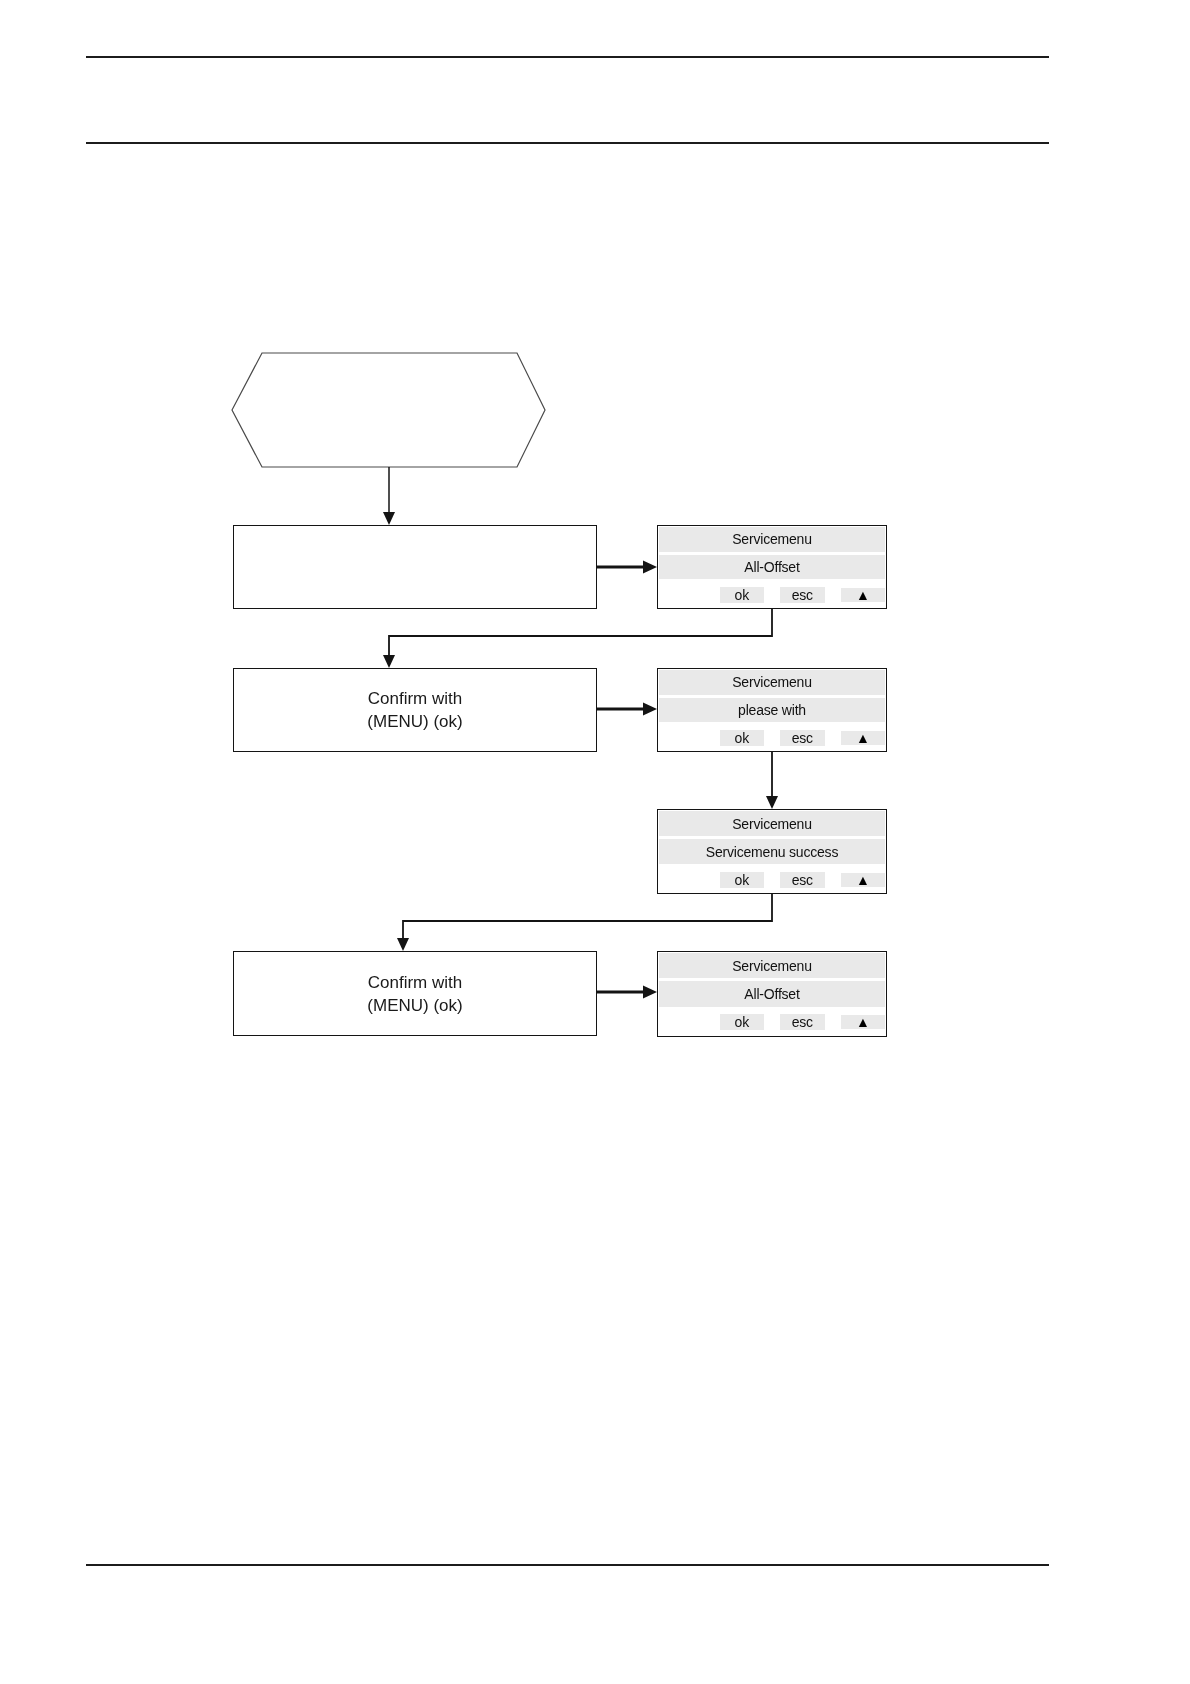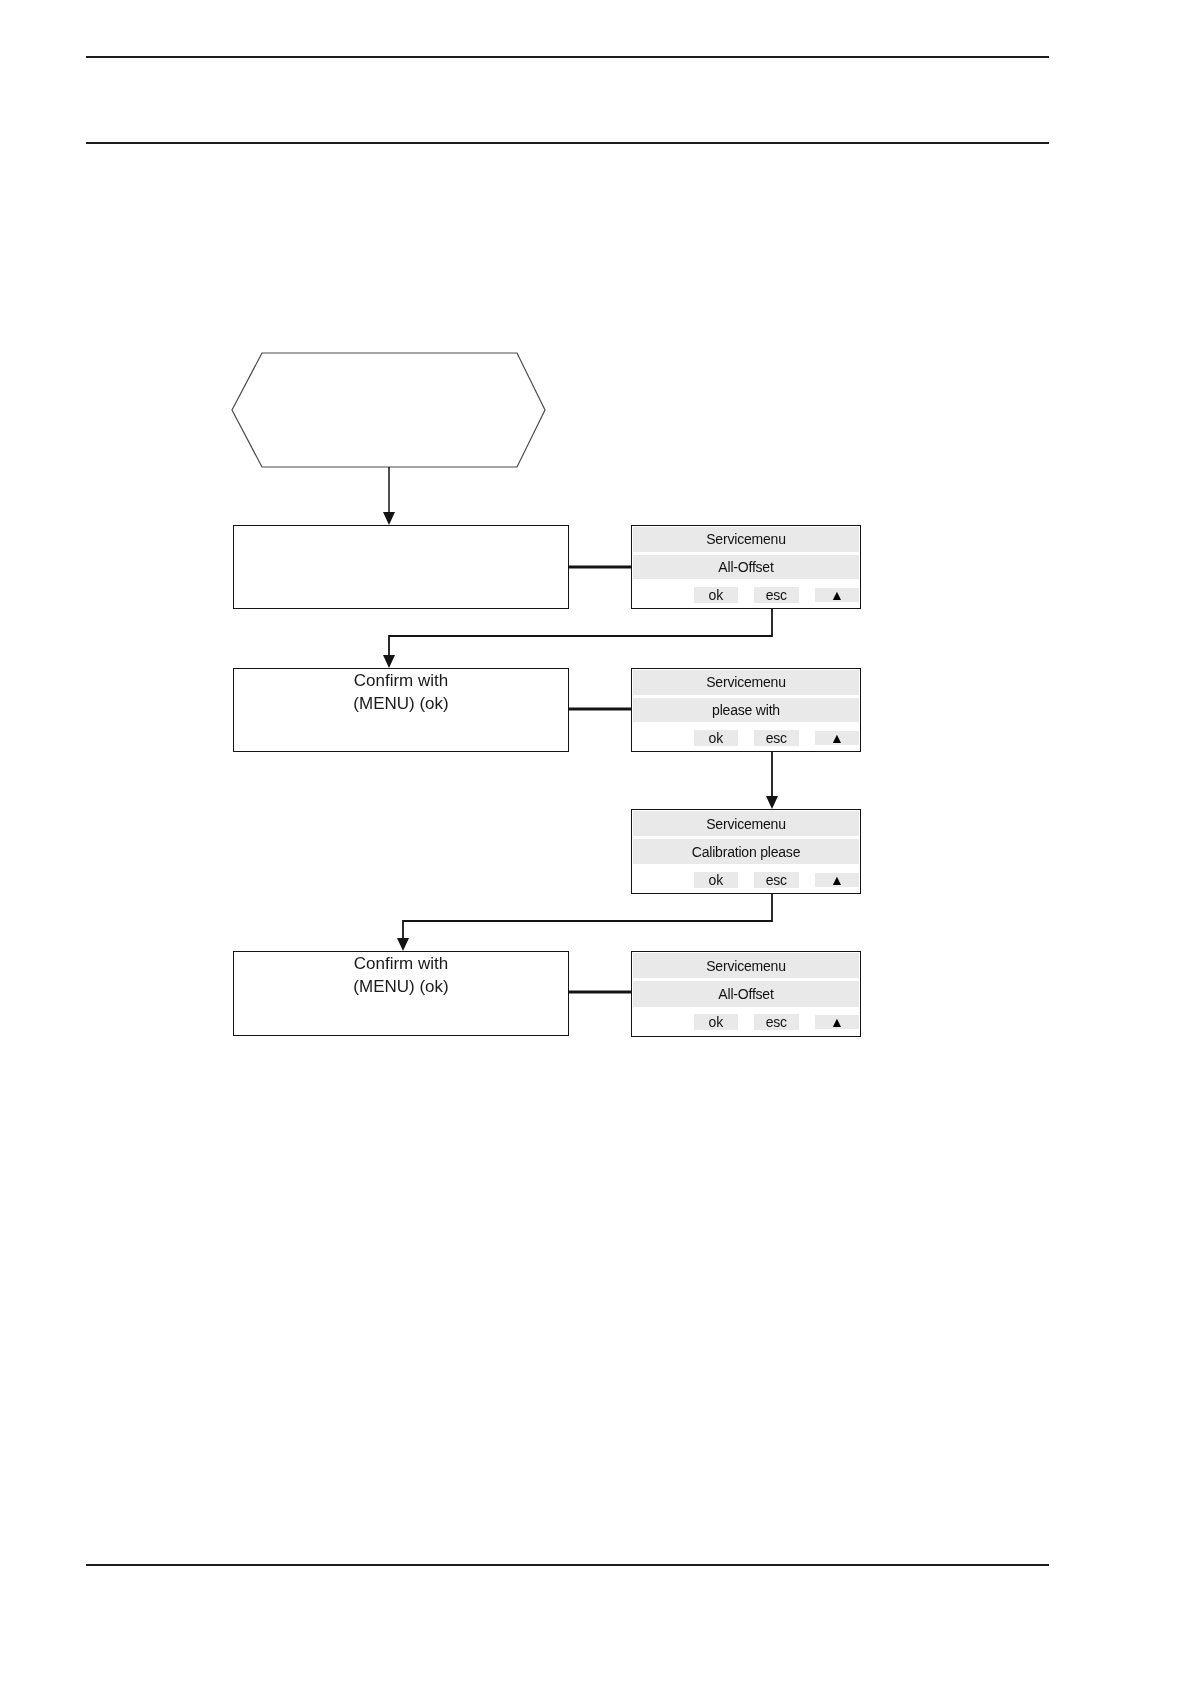--- a/index.html
+++ b/index.html
@@ -25,39 +25,39 @@
 
   svg.overlay {
     position: absolute;
     left: 0; top: 0;
     width: 1190px; height: 1684px;
   }
 
   .flow-box {
     position: absolute;
     left: 233px;
-    width: 336px;
+    width: 364px;
     box-sizing: border-box;
     background: #ffffff;
     border: 1.5px solid #141414;
     display: flex;
-    align-items: flex-start;
+    align-items: center;
     justify-content: center;
   }
   .box-label {
     text-align: center;
     font-size: 17px;
     line-height: 23px;
     color: #1a1a1a;
   }
   .box-label b { font-weight: 400; }
 
   .panel {
     position: absolute;
-    left: 631px;
+    left: 657px;
     width: 230px;
     box-sizing: border-box;
     background: #ffffff;
     border: 1.5px solid #141414;
     display: flex;
     flex-direction: column;
     gap: 3px;
     padding: 1px;
   }
   .prow {
@@ -172,21 +172,21 @@
       <div class="key">ok</div>
       <div class="key">esc</div>
       <div class="key">
           <span class="up-glyph">▲</span>
         </div>
     </div>
   </div>
 
   <div class="panel" style="top:809px; height:85px;">
     <div class="prow">Servicemenu</div>
-    <div class="prow">Calibration please</div>
+    <div class="prow">Servicemenu success</div>
     <div class="prow keys">
       <div class="key"></div>
       <div class="key">ok</div>
       <div class="key">esc</div>
       <div class="key">
           <span class="up-glyph">▲</span>
         </div>
     </div>
   </div>
 

